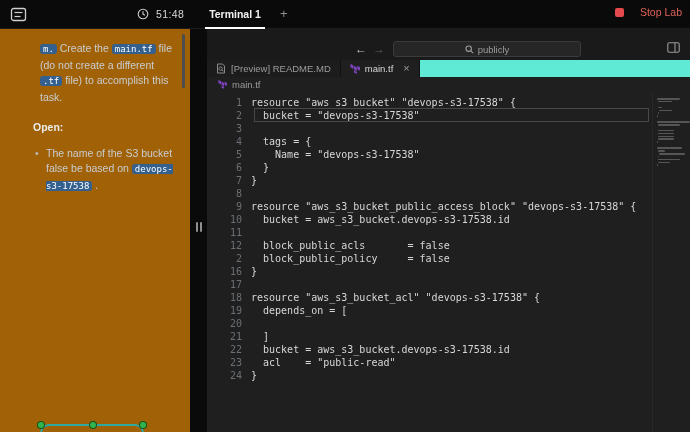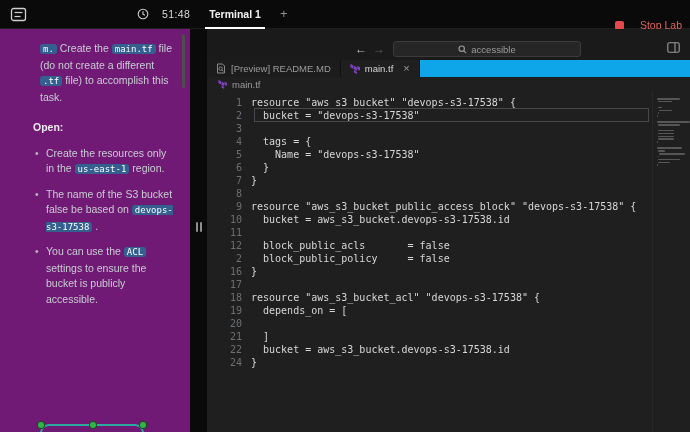--- a/index.html
+++ b/index.html
@@ -6,30 +6,30 @@
   * { box-sizing:border-box; }
   .page {
     position:relative; width:690px; height:432px; overflow:hidden;
     background:#0a0a0a; font-family:"Liberation Sans", sans-serif;
     color:#cccccc; -webkit-font-smoothing:antialiased;
   }
 
   
   .topbar { position:absolute; left:0; top:0; right:0; height:29px; background:#0a0a0a; border-bottom:1px solid #1d1d1d; }
   .menu-btn { position:absolute; left:10px; top:6px; width:17px; height:17px; cursor:pointer; }
-  .timer { position:absolute; left:137px; top:8px; display:flex; align-items:center; gap:13px; font-size:10.5px; color:#d9d9d9; letter-spacing:.4px; }
+  .timer { position:absolute; left:137px; top:8px; display:flex; align-items:center; gap:7px; font-size:10.5px; color:#d9d9d9; letter-spacing:.4px; }
   .term-tab { position:absolute; left:205px; top:0; height:29px; width:60px; display:flex; align-items:center; justify-content:center;
               font-size:10.5px; font-weight:bold; color:#f2f2f2; border-bottom:2px solid #ffffff; cursor:pointer; }
   .add-tab { position:absolute; left:276px; top:6px; background:none; border:none; color:#8f8f8f; font-size:13px; line-height:16px; padding:0 4px; cursor:pointer; font-family:inherit; }
-  .stop-lab { position:absolute; right:8px; top:19px; display:flex; align-items:center; gap:16px; cursor:pointer; }
+  .stop-lab { position:absolute; right:8px; top:6px; display:flex; align-items:center; gap:16px; cursor:pointer; }
   .stop-sq { width:9px; height:9px; background:#e5484d; border-radius:2px; display:inline-block; }
   .stop-lab span.lbl { font-size:10.5px; color:#e0635c; }
 
   
-  .sidebar { position:absolute; left:0; top:29px; width:190px; bottom:0; background:#701a75; padding:12px 16px 0 33px;
+  .sidebar { position:absolute; left:0; top:29px; width:190px; bottom:0; background:#a16207; padding:12px 16px 0 33px;
              font-size:10.5px; line-height:15.5px; color:#c8cdd2; }
   .scrollthumb { position:absolute; right:5px; top:5px; width:3px; height:54px; background:#4d4d4d; border-radius:2px; cursor:pointer; }
   .intro { margin:0 0 0 7px; }
   .sidebar h4 { margin:15px 0 10px 0; font-size:10.5px; color:#ececec; }
   .notes { margin:0; padding:0 0 0 13px; list-style:none; }
   .notes li { position:relative; margin-bottom:9px; }
   .notes li::before { content:"•"; position:absolute; left:-11px; top:0; color:#b9b9b9; }
   .chip { font-family:"DejaVu Sans Mono", monospace; font-size:9px; background:#33608f; color:#ffffff;
           padding:0 3px; border-radius:3px; white-space:normal; }
 
@@ -41,21 +41,21 @@
   
   .editor { position:absolute; left:207px; top:29px; right:0; bottom:0; background:#1f1f1f; }
   .nav-row { position:absolute; left:0; top:0; right:0; height:31px; background:#1a1a1a; }
   .arrow { position:absolute; top:13px; font-size:12px; line-height:14px; cursor:pointer; }
   .arrow.back { left:148px; color:#c0c0c0; }
   .arrow.fwd  { left:166px; color:#5e5e5e; }
   .searchbox { position:absolute; left:186px; top:12px; width:188px; height:16px; background:#262626; border:1px solid #3b3b3b;
                border-radius:3px; display:flex; align-items:center; justify-content:center; gap:4px; color:#9b9b9b; font-size:9.5px; cursor:text; }
   .layout-ic { position:absolute; right:10px; top:13px; cursor:pointer; }
 
-  .tabstrip { position:absolute; left:0; top:31px; right:0; height:17px; background:#0ea5e9; display:flex; }
+  .tabstrip { position:absolute; left:0; top:31px; right:0; height:17px; background:#5eead4; display:flex; }
   .etab { display:flex; align-items:center; gap:5px; padding:0 9px; font-size:9.5px; color:#9c9c9c; background:#1c1c1c;
           border-right:1px solid #101010; cursor:pointer; white-space:nowrap; }
   .etab.active { background:#1f1f1f; color:#d8d8d8; }
   .etab .close { margin-left:5px; color:#9a9a9a; font-size:11px; line-height:11px; }
 
   .breadcrumb { position:absolute; left:0; top:48px; right:0; height:14px; display:flex; align-items:center; gap:5px;
                 padding-left:11px; font-size:9.5px; color:#9a9a9a; cursor:pointer; }
 
   .code { position:absolute; left:0; top:62px; right:38px; bottom:0; padding-top:5px; overflow:hidden;
           font-family:"DejaVu Sans Mono", monospace; font-size:10px; line-height:13px; cursor:text; }
@@ -104,41 +104,39 @@
       <span class="stop-sq"></span>
       <span class="lbl">Stop Lab</span>
     </div>
   </header>
 
   <aside class="sidebar">
     <div class="scrollthumb"></div>
     <p class="intro"><code class="chip">m.</code><span> Create the </span><code class="chip">main.tf</code><span> file (do not create a different </span><code class="chip">.tf</code><span> file) to accomplish this task.</span></p>
     <h4>Open:</h4>
     <ul class="notes">
-      <li><span>Create the resources only in the </span><code class="chip">us-east-1</code><span> region.</span></li>
       <li><span>The name of the S3 bucket false be based on </span><code class="chip">devops-s3-17538</code><span> .</span></li>
-      <li><span>You can use the </span><code class="chip">ACL</code><span> settings to ensure the bucket is publicly accessible.</span></li>
     </ul>
   </aside>
 
   <div class="gutter">
       <i></i>
       <i></i>
     </div>
 
   <section class="editor">
     <div class="nav-row">
       <span class="arrow back">←</span>
       <span class="arrow fwd">→</span>
       <div class="searchbox">
         <svg width="9" height="9" viewBox="0 0 9 9">
             <circle cx="3.7" cy="3.7" r="2.7" fill="none" stroke="#9b9b9b" stroke-width="1.1"></circle>
             <line x1="5.8" y1="5.8" x2="8.2" y2="8.2" stroke="#9b9b9b" stroke-width="1.1"></line>
           </svg>
-        <span>accessible</span>
+        <span>publicly</span>
       </div>
       <span class="layout-ic">
         <svg width="13" height="11" viewBox="0 0 13 11">
             <rect x="0.8" y="0.8" width="11.4" height="9.4" rx="1.5" fill="none" stroke="#9b9b9b" stroke-width="1.1"></rect>
             <line x1="8" y1="1" x2="8" y2="10" stroke="#9b9b9b" stroke-width="1.1"></line>
           </svg>
       </span>
     </div>
 
     <div class="tabstrip">
@@ -246,20 +244,24 @@
         </div>
         <div class="crow">
           <span class="ln">21</span>
           <span class="lt">  ]</span>
         </div>
         <div class="crow">
           <span class="ln">22</span>
           <span class="lt">  bucket = aws_s3_bucket.devops-s3-17538.id</span>
         </div>
         <div class="crow">
+          <span class="ln">23</span>
+          <span class="lt">  acl    = "public-read"</span>
+        </div>
+        <div class="crow">
           <span class="ln">24</span>
           <span class="lt">}</span>
         </div>
       </div>
     <div class="minimap">
         <div class="mbar" style="width: 22.88px; margin-left: 0px;"></div>
         <div class="mbar" style="width: 13.52px; margin-left: 1.2px;"></div>
         <div class="mbar" style="width: 0px; margin-left: 0px; opacity: 0;"></div>
         <div class="mbar" style="width: 4.16px; margin-left: 1.2px;"></div>
         <div class="mbar" style="width: 12.48px; margin-left: 2.4px;"></div>

